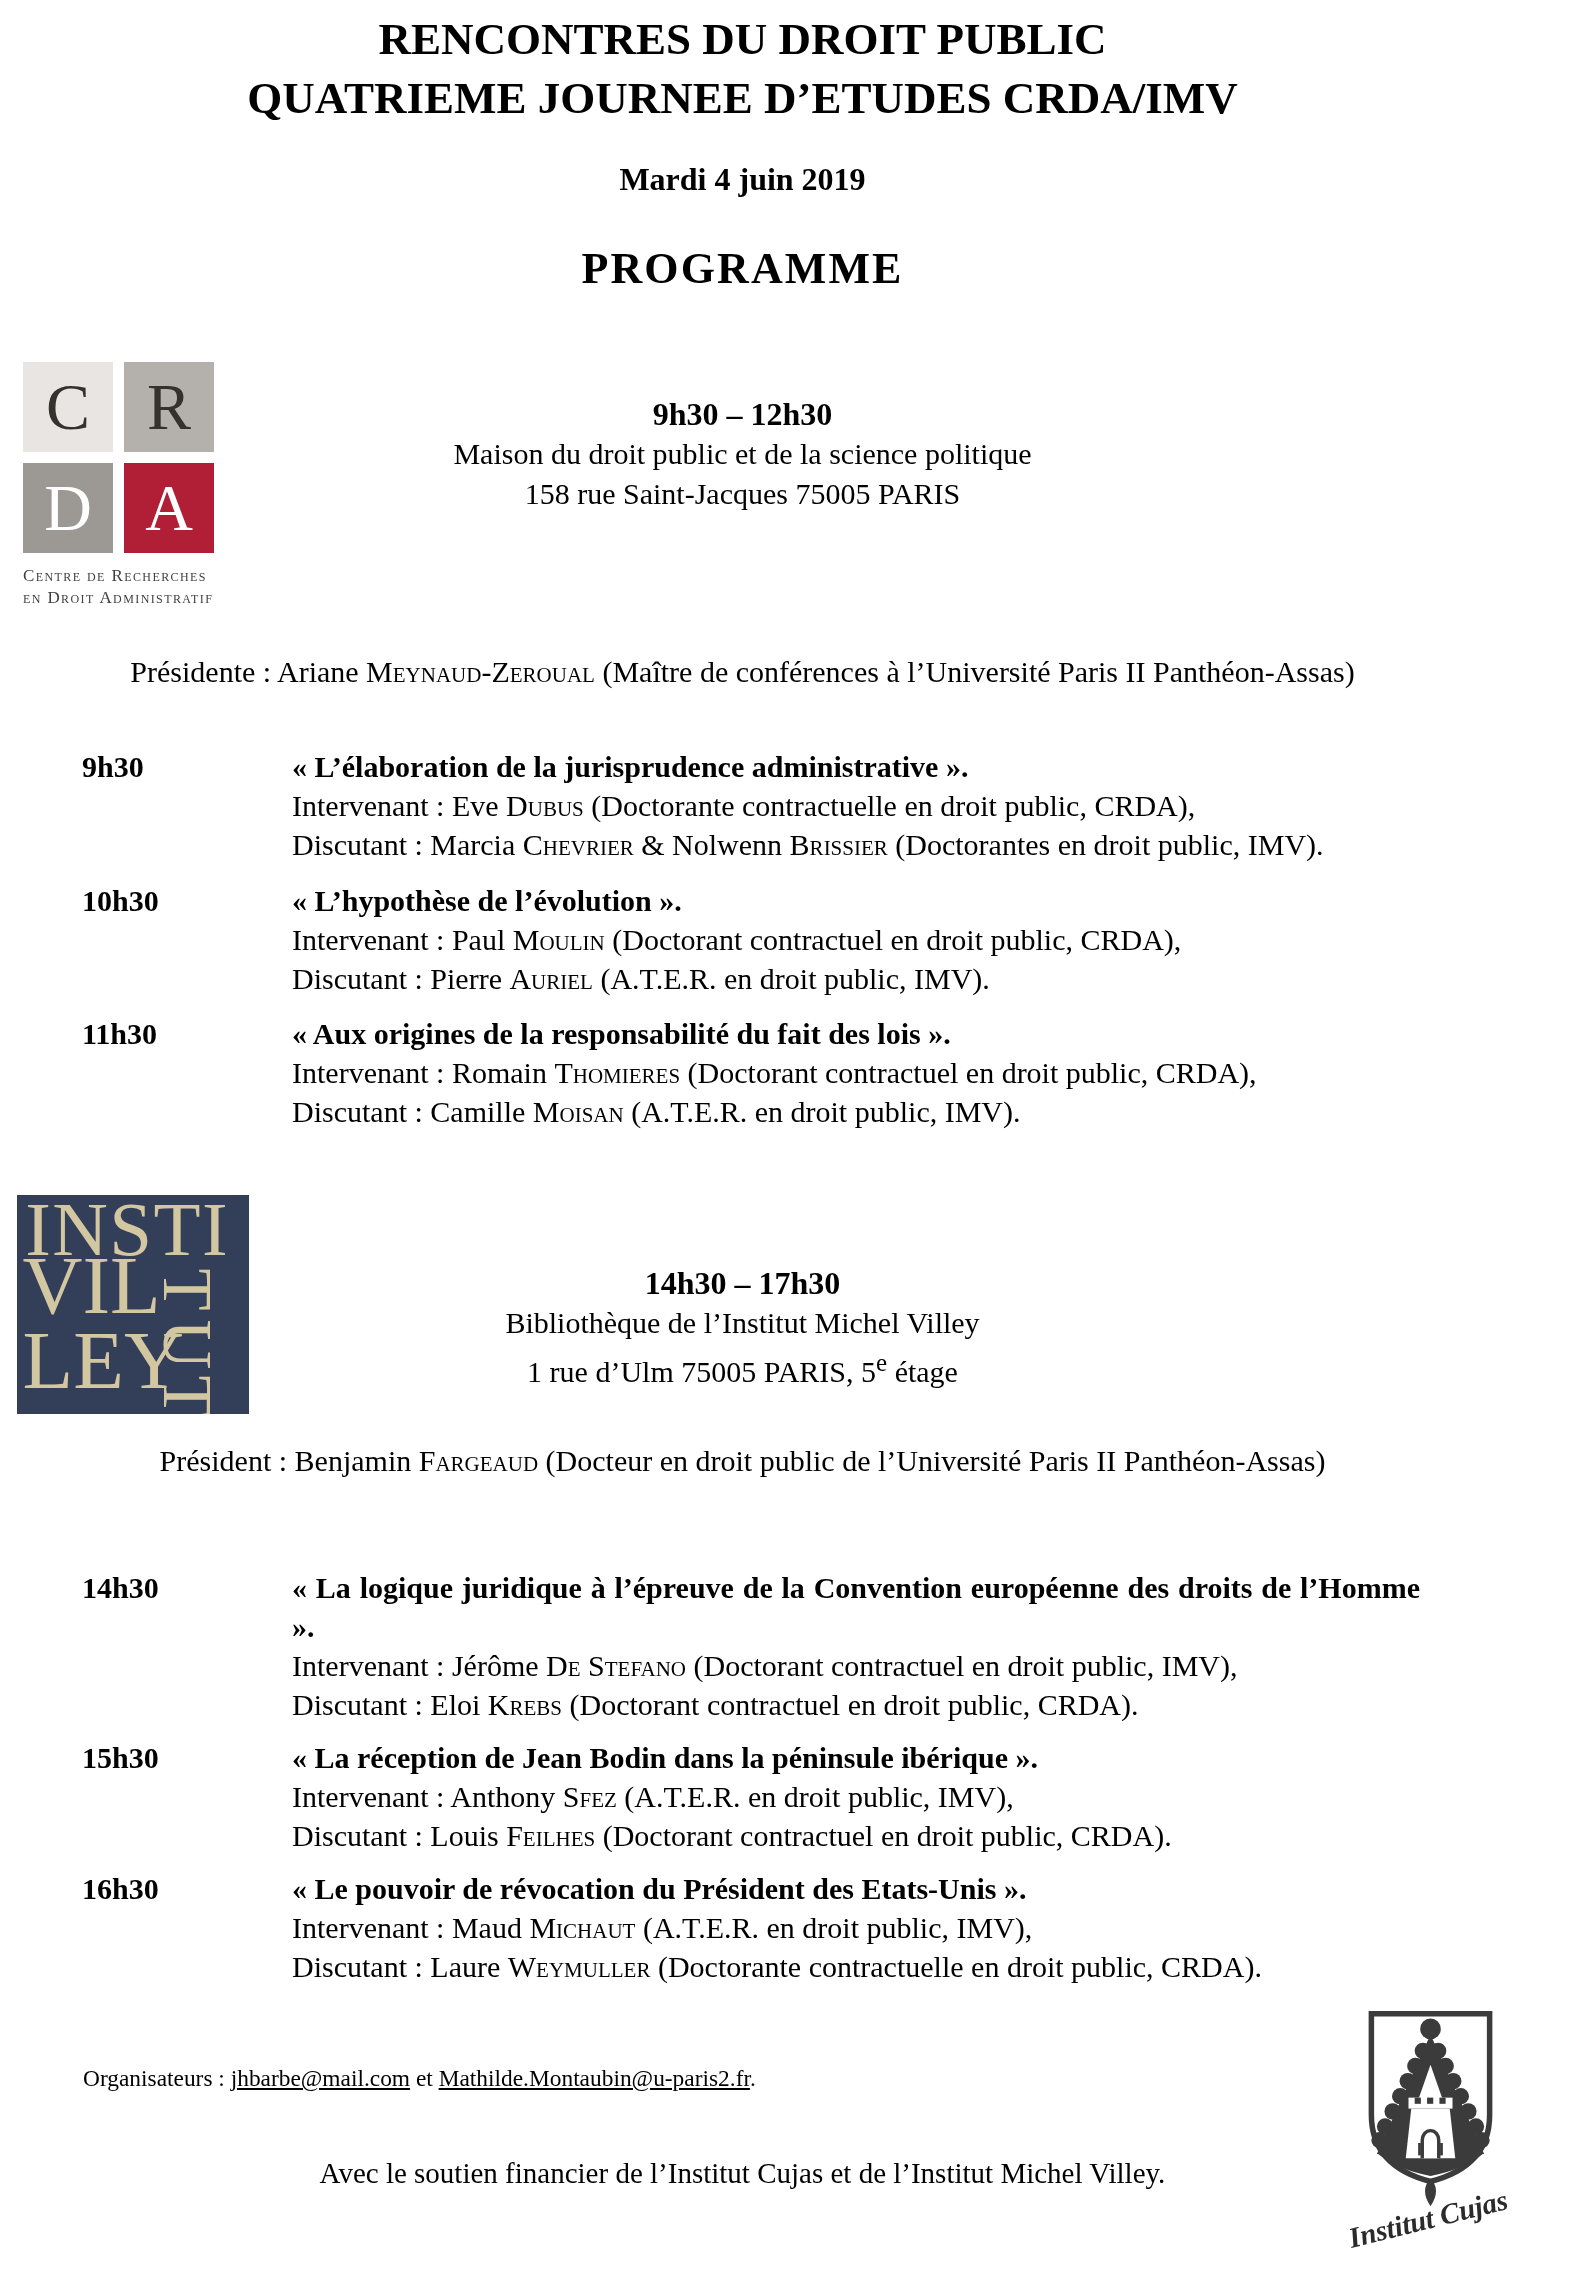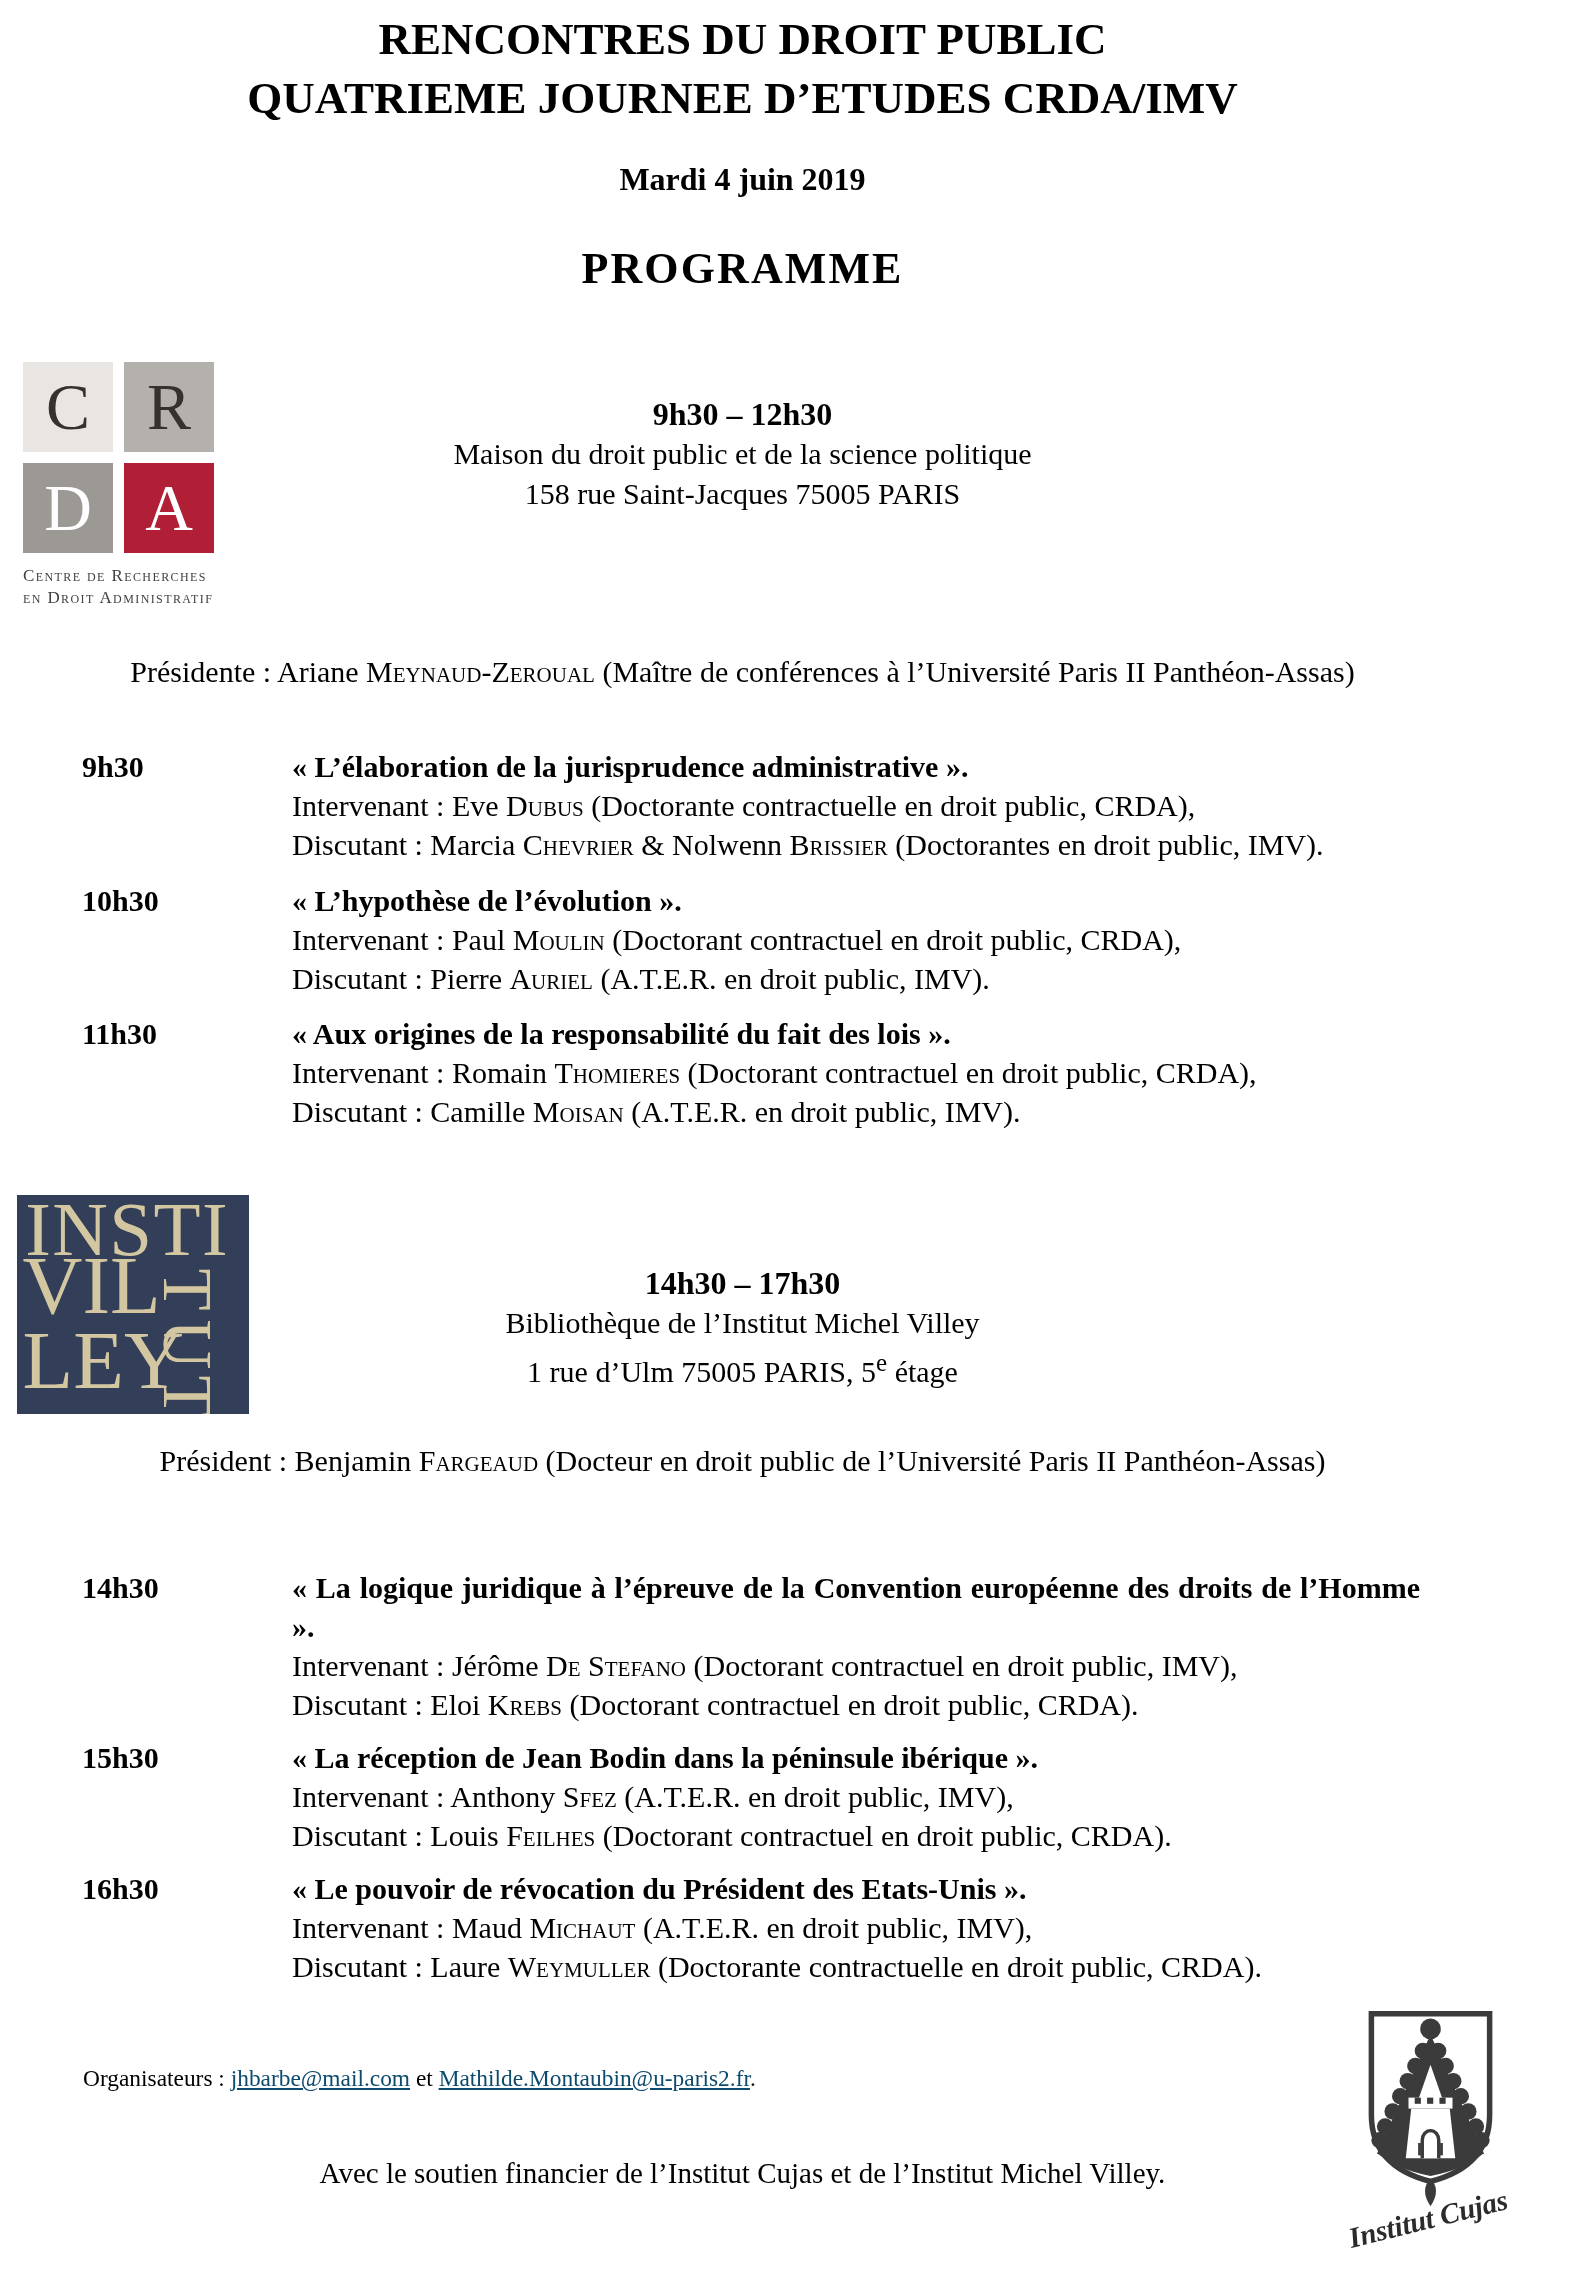--- a/index.html
+++ b/index.html
@@ -29,21 +29,21 @@
   
   .entries{position:absolute;left:65px;width:1355px;}
   .entries-1{top:747px;}
   .entries-2{top:1568px;}
   .entry{display:grid;grid-template-columns:227px 1fr;margin-bottom:16.5px;}
   .entries-2 .entry{margin-bottom:13.8px;}
   .entry-time{font-weight:bold;font-size:30px;line-height:39px;padding-left:17px;}
   .entry-body{font-size:30px;line-height:39px;}
   .entry-title{font-weight:bold;text-align:justify;}
   .sc{font-variant:small-caps;font-variant-caps:small-caps;}
-  .email{color:#0c4a6e;text-decoration:underline;cursor:pointer;}
+  .email{color:#000000;text-decoration:underline;cursor:pointer;}
 
   
   .crda{position:absolute;left:23px;top:362px;width:190px;}
   .crda-grid{display:grid;grid-template-columns:90px 90px;grid-template-rows:90px 90px;gap:11px;}
   .crda-sq{display:flex;align-items:center;justify-content:center;font-size:66px;font-weight:normal;}
   .sq-c{background:#e8e5e2;color:#35322e;}
   .sq-r{background:#b4b1ad;color:#35322e;}
   .sq-d{background:#9c9995;color:#ffffff;}
   .sq-a{background:#b01f36;color:#ffffff;}
   .crda-caption{margin-top:12.4px;font-size:17px;line-height:21.4px;letter-spacing:1.4px;color:#404040;

